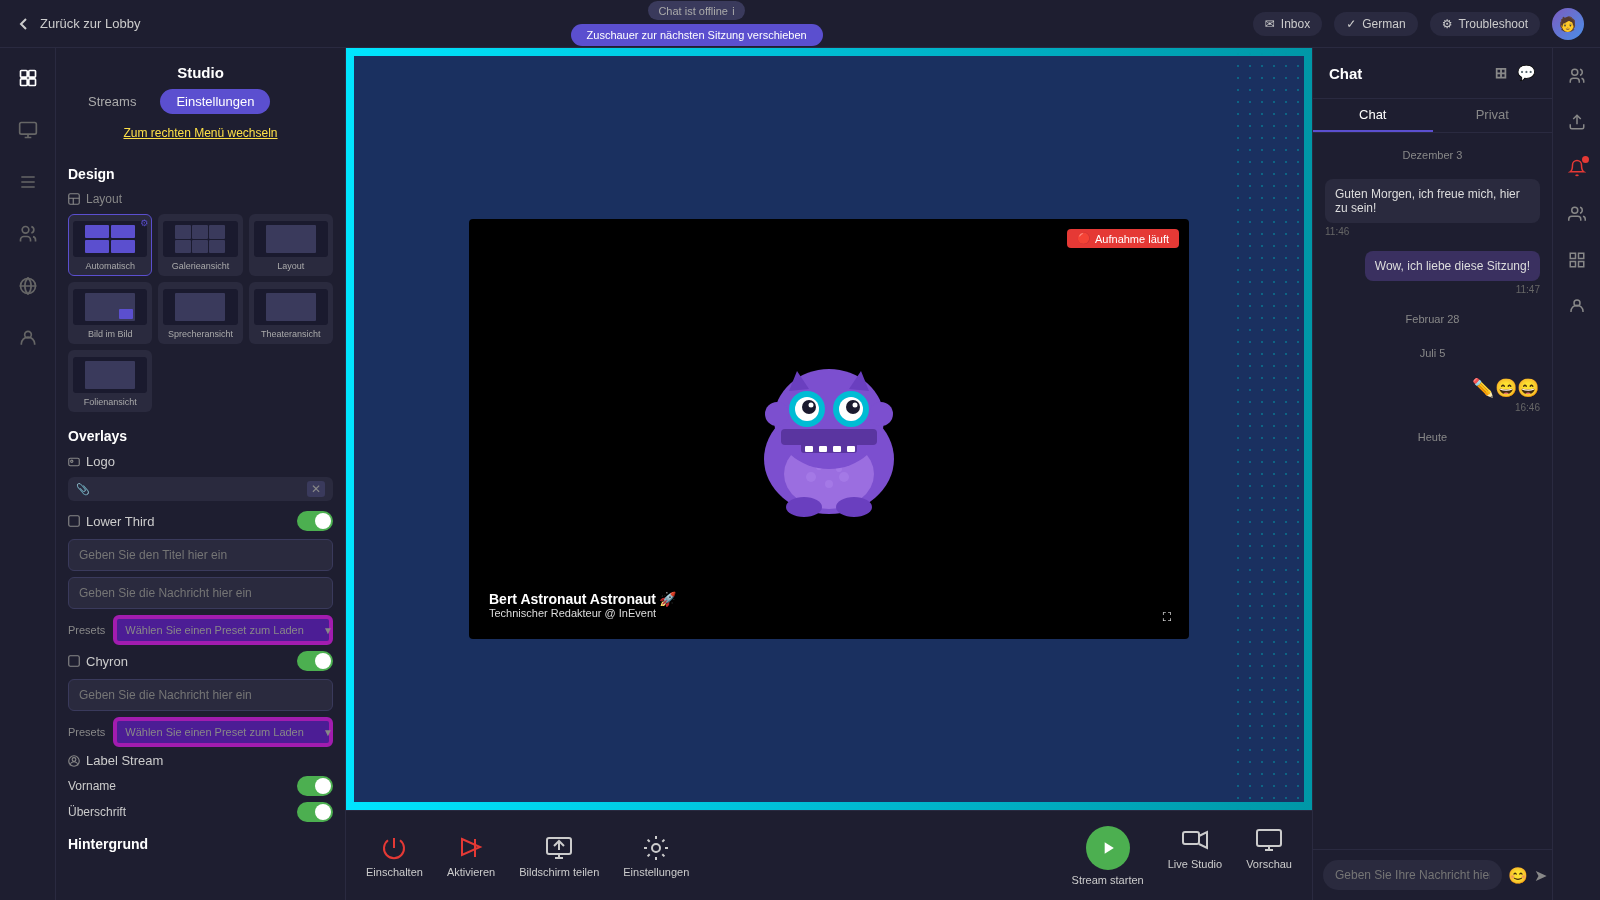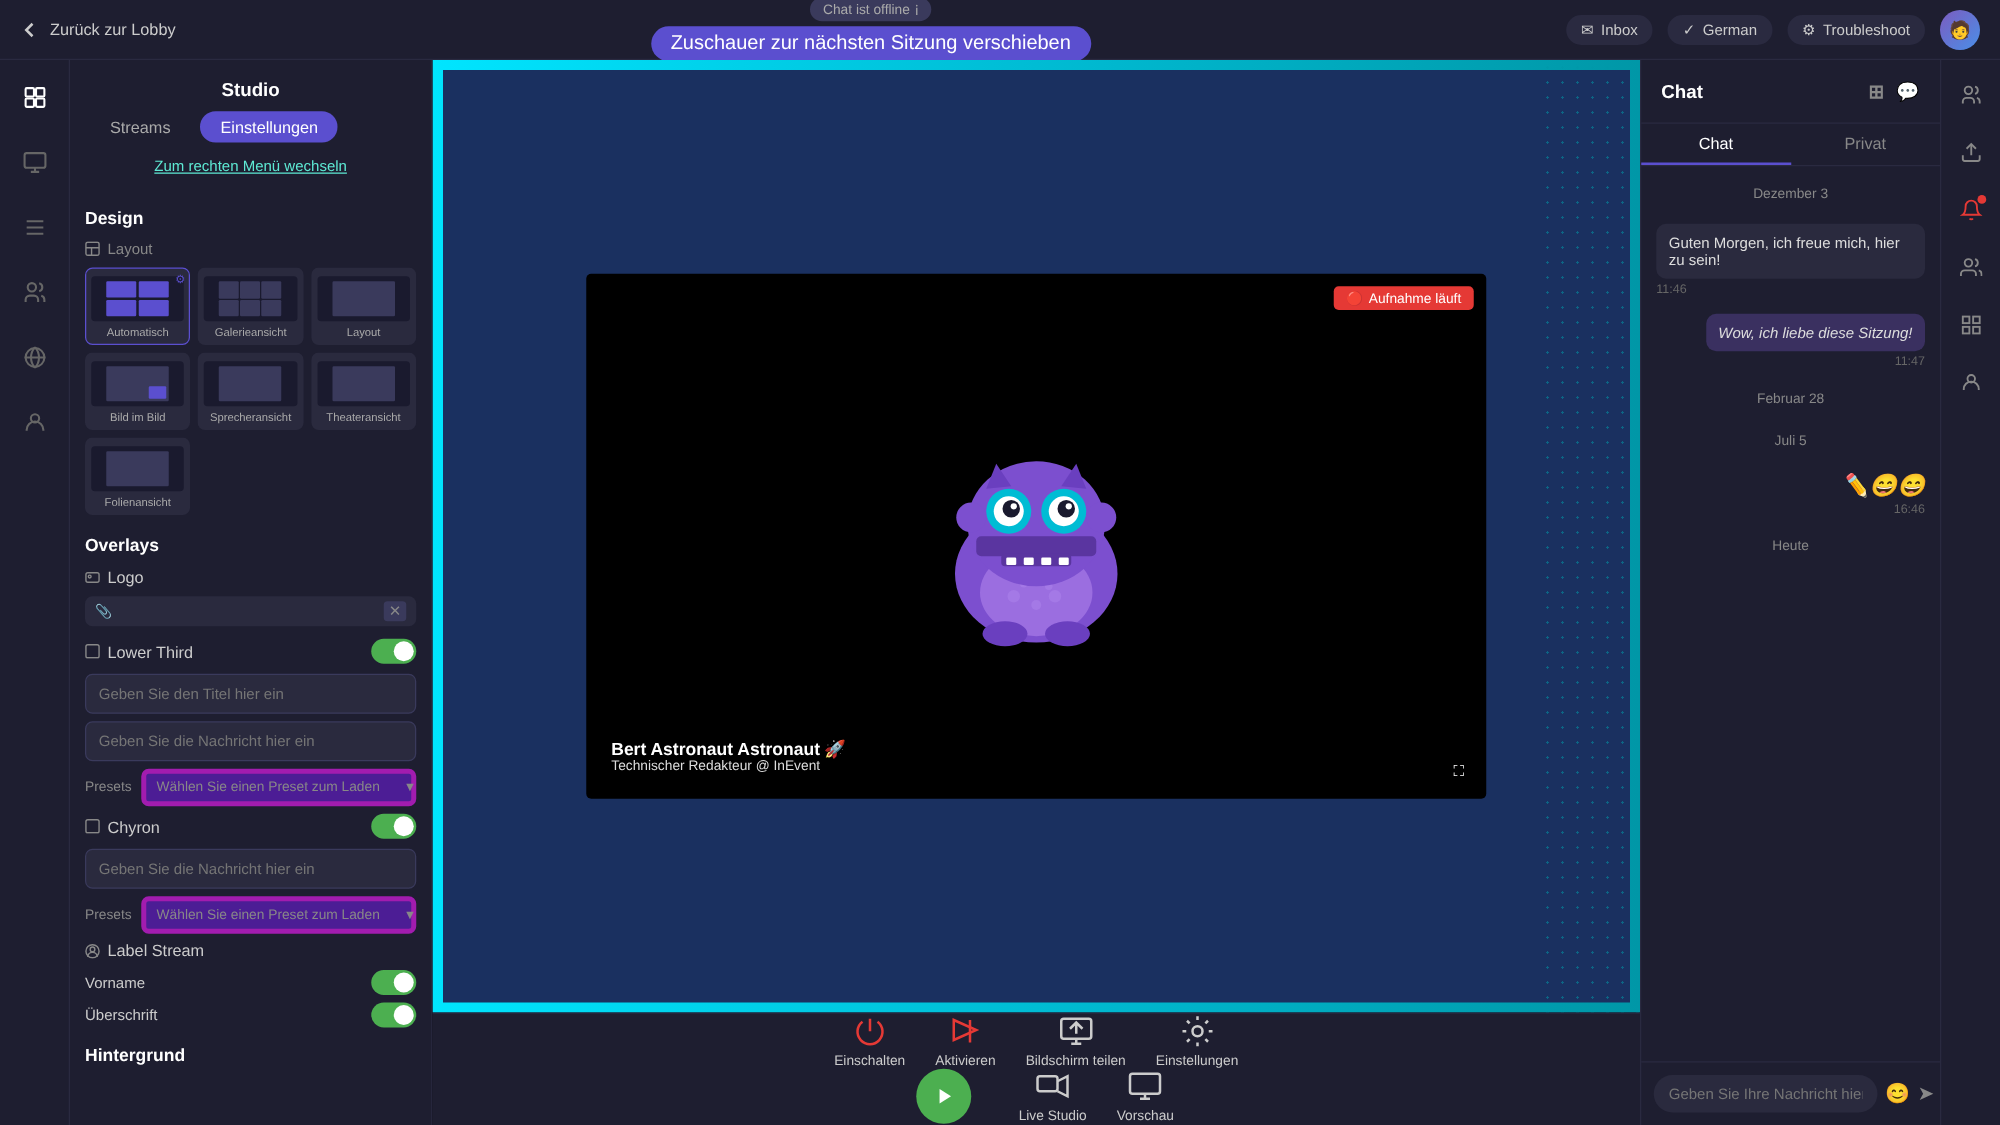--- a/index.html
+++ b/index.html
@@ -4,40 +4,40 @@
   <style>
     * { box-sizing: border-box; margin: 0; padding: 0; }
     body { font-family: -apple-system, BlinkMacSystemFont, 'Segoe UI', sans-serif; background: #1a1a2e; color: #fff; width: 1600px; height: 900px; overflow: hidden; display: flex; flex-direction: column; }
 
     
     .topbar { height: 48px; background: #1e1e30; display: flex; align-items: center; justify-content: space-between; padding: 0 16px; border-bottom: 1px solid #2a2a40; flex-shrink: 0; }
     .topbar-left { display: flex; align-items: center; gap: 8px; color: #ccc; font-size: 13px; cursor: pointer; }
     .topbar-left svg { width: 16px; height: 16px; }
     .topbar-center { display: flex; flex-direction: column; align-items: center; gap: 4px; }
     .offline-badge { background: #3a3a5c; color: #aaa; font-size: 11px; padding: 2px 10px; border-radius: 12px; display: flex; align-items: center; gap: 4px; }
-    .move-btn { background: #5b4fcf; color: #fff; font-size: 16px; padding: 5px 16px; border-radius: 20px; cursor: pointer; }
+    .move-btn { background: #5b4fcf; color: #fff; font-size: 11px; padding: 5px 16px; border-radius: 20px; cursor: pointer; }
     .topbar-right { display: flex; align-items: center; gap: 12px; }
     .topbar-btn { background: #2a2a40; color: #ccc; font-size: 12px; padding: 5px 12px; border-radius: 16px; display: flex; align-items: center; gap: 6px; cursor: pointer; }
     .avatar { width: 32px; height: 32px; border-radius: 50%; background: linear-gradient(135deg, #7c5cbf, #4a8fe8); display: flex; align-items: center; justify-content: center; font-size: 14px; cursor: pointer; }
 
     
     .main { display: flex; flex: 1; overflow: hidden; }
 
     
     .icon-bar { width: 56px; background: #1e1e30; display: flex; flex-direction: column; align-items: center; padding: 12px 0; gap: 16px; border-right: 1px solid #2a2a40; flex-shrink: 0; }
     .icon-bar-icon { width: 36px; height: 36px; display: flex; align-items: center; justify-content: center; color: #666; cursor: pointer; border-radius: 6px; }
     .icon-bar-icon.active { color: #fff; }
 
     
     .studio-panel { width: 290px; background: #1e1e30; border-right: 1px solid #2a2a40; display: flex; flex-direction: column; overflow: hidden; flex-shrink: 0; }
     .studio-header { padding: 16px 16px 8px; font-size: 15px; font-weight: 600; color: #fff; text-align: center; }
     .studio-tabs { display: flex; gap: 8px; padding: 0 16px 12px; }
     .studio-tab { padding: 5px 16px; border-radius: 20px; font-size: 13px; cursor: pointer; color: #aaa; background: transparent; border: none; }
     .studio-tab.active { background: #5b4fcf; color: #fff; }
-    .studio-submenu { color: #5eead4; font-size: 12px; text-align: center; padding-bottom: 12px; cursor: pointer; text-decoration: underline; }
+    .studio-submenu { color: #fde047; font-size: 12px; text-align: center; padding-bottom: 12px; cursor: pointer; text-decoration: underline; }
     .studio-body { flex: 1; overflow-y: auto; padding: 0 12px 12px; }
     .studio-body::-webkit-scrollbar { width: 4px; }
     .studio-body::-webkit-scrollbar-track { background: #1e1e30; }
     .studio-body::-webkit-scrollbar-thumb { background: #3a3a5c; border-radius: 2px; }
 
     .section-title { font-size: 14px; font-weight: 600; color: #fff; margin: 14px 0 10px; }
 
     
     .layout-section { margin-bottom: 16px; }
     .layout-label { font-size: 12px; color: #888; margin-bottom: 8px; display: flex; align-items: center; gap: 6px; }
@@ -76,21 +76,21 @@
     .cyan-border { position: absolute; top: 0; left: 0; right: 0; bottom: 0; border: 8px solid transparent; background: linear-gradient(#1a3060, #1a3060) padding-box, linear-gradient(90deg, #00e5ff 0%, #00bcd4 50%, #0097a7 100%) border-box; }
     .dots-decoration { position: absolute; right: 0; top: 0; bottom: 0; width: 80px; background: radial-gradient(circle, #0097a7 1px, transparent 1px) 0 0 / 12px 12px; opacity: 0.5; }
     .center-black { background: #000; width: 720px; height: 420px; position: relative; border-radius: 4px; display: flex; align-items: center; justify-content: center; }
     .lower-third { position: absolute; bottom: 20px; left: 20px; color: #fff; }
     .lower-third-name { font-size: 14px; font-weight: 600; display: flex; align-items: center; gap: 4px; }
     .lower-third-title { font-size: 11px; color: #ddd; }
     .recording-badge { position: absolute; top: 10px; right: 10px; background: #e53935; color: #fff; font-size: 11px; padding: 3px 10px; border-radius: 4px; display: flex; align-items: center; gap: 4px; cursor: pointer; }
     .fullscreen-btn { position: absolute; bottom: 8px; right: 8px; background: rgba(0,0,0,0.5); color: #fff; border-radius: 4px; width: 28px; height: 28px; display: flex; align-items: center; justify-content: center; cursor: pointer; font-size: 12px; }
 
     
-    .bottom-toolbar { height: 90px; background: #1e1e30; border-top: 1px solid #2a2a40; display: flex; align-items: center; justify-content: space-between; padding: 0 20px; flex-shrink: 0; flex-direction: column; }
+    .bottom-toolbar { height: 90px; background: #1e1e30; border-top: 1px solid #2a2a40; display: flex; align-items: center; justify-content: space-between; padding: 0 20px; flex-shrink: 0; }
     .toolbar-left { display: flex; gap: 24px; }
     .toolbar-btn { display: flex; flex-direction: column; align-items: center; gap: 4px; cursor: pointer; color: #ccc; font-size: 11px; }
     .toolbar-btn svg { width: 28px; height: 28px; }
     .toolbar-right { display: flex; gap: 24px; }
     .stream-btn { display: flex; flex-direction: column; align-items: center; gap: 4px; cursor: pointer; }
     .stream-circle { width: 44px; height: 44px; border-radius: 50%; background: #4caf50; display: flex; align-items: center; justify-content: center; }
     .stream-label { color: #ccc; font-size: 11px; }
 
     
     .chat-panel { width: 240px; background: #1e1e30; border-left: 1px solid #2a2a40; display: flex; flex-direction: column; flex-shrink: 0; }
@@ -99,21 +99,21 @@
     .chat-tabs { display: flex; border-bottom: 1px solid #2a2a40; }
     .chat-tab { flex: 1; text-align: center; padding: 8px; font-size: 13px; color: #888; cursor: pointer; border-bottom: 2px solid transparent; }
     .chat-tab.active { color: #fff; border-bottom-color: #5b4fcf; }
     .chat-body { flex: 1; overflow-y: auto; padding: 12px; display: flex; flex-direction: column; gap: 14px; }
     .chat-body::-webkit-scrollbar { width: 3px; }
     .chat-body::-webkit-scrollbar-track { background: #1e1e30; }
     .chat-body::-webkit-scrollbar-thumb { background: #3a3a5c; border-radius: 2px; }
     .chat-date { text-align: center; font-size: 11px; color: #888; margin: 4px 0; }
     .chat-bubble { background: #2a2a3e; border-radius: 8px; padding: 8px 10px; font-size: 12px; color: #ddd; max-width: 100%; }
     .chat-time { font-size: 10px; color: #666; margin-top: 3px; }
-    .chat-bubble-right { background: #3a3060; align-self: flex-end; font-style: italic; }
+    .chat-bubble-right { background: #3a3060; align-self: flex-end; }
     .chat-bubble-emoji { font-size: 18px; background: transparent; padding: 0; }
     .chat-input-area { padding: 10px; border-top: 1px solid #2a2a40; display: flex; align-items: center; gap: 6px; }
     .chat-input { flex: 1; background: #2a2a3e; border: none; border-radius: 16px; padding: 8px 12px; color: #ccc; font-size: 12px; outline: none; }
     .chat-send-icons { display: flex; gap: 6px; color: #888; cursor: pointer; }
 
     
     .right-icon-bar { width: 48px; background: #1e1e30; display: flex; flex-direction: column; align-items: center; padding: 12px 0; gap: 14px; border-left: 1px solid #2a2a40; flex-shrink: 0; }
     .right-icon { width: 32px; height: 32px; display: flex; align-items: center; justify-content: center; color: #666; cursor: pointer; border-radius: 6px; position: relative; }
     .right-icon .dot { position: absolute; top: 4px; right: 4px; width: 7px; height: 7px; border-radius: 50%; background: #e53935; }
 

